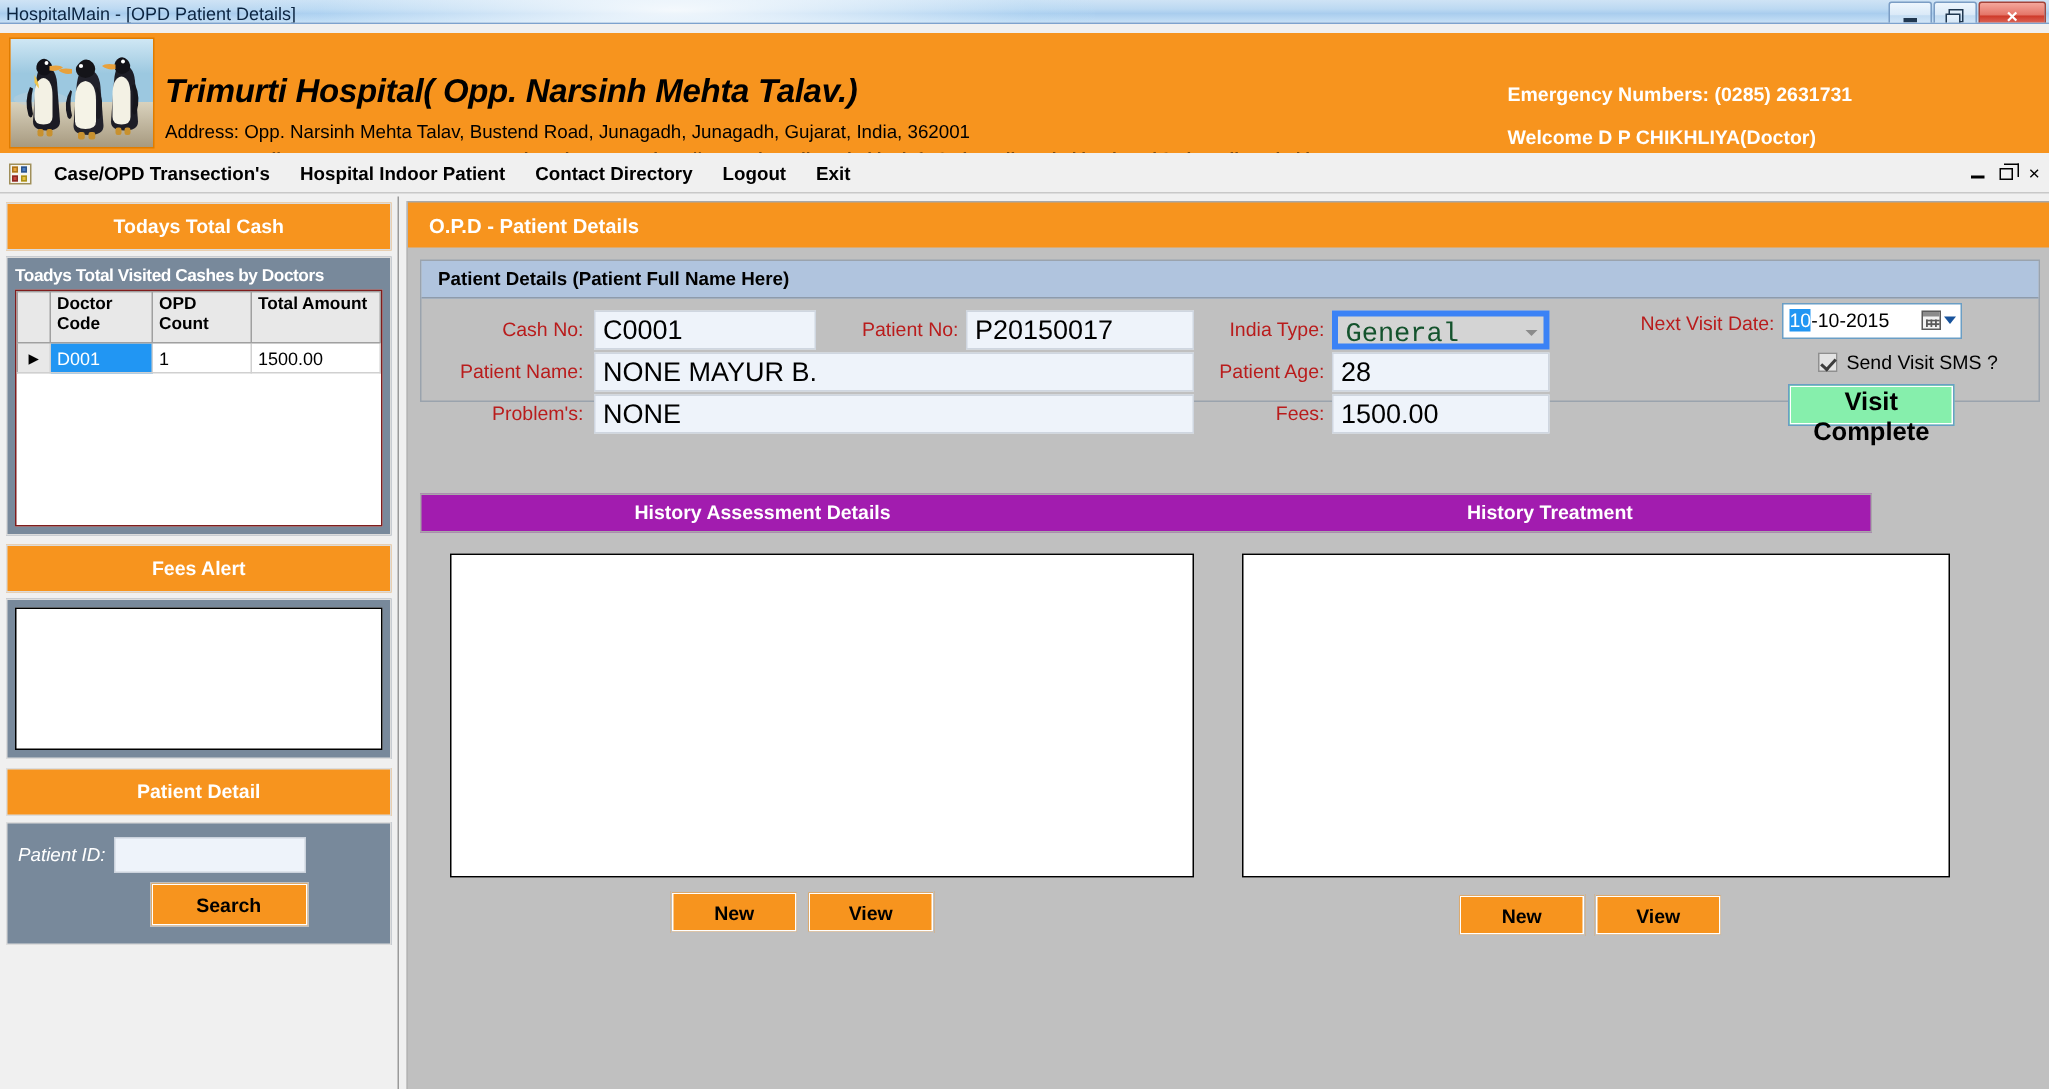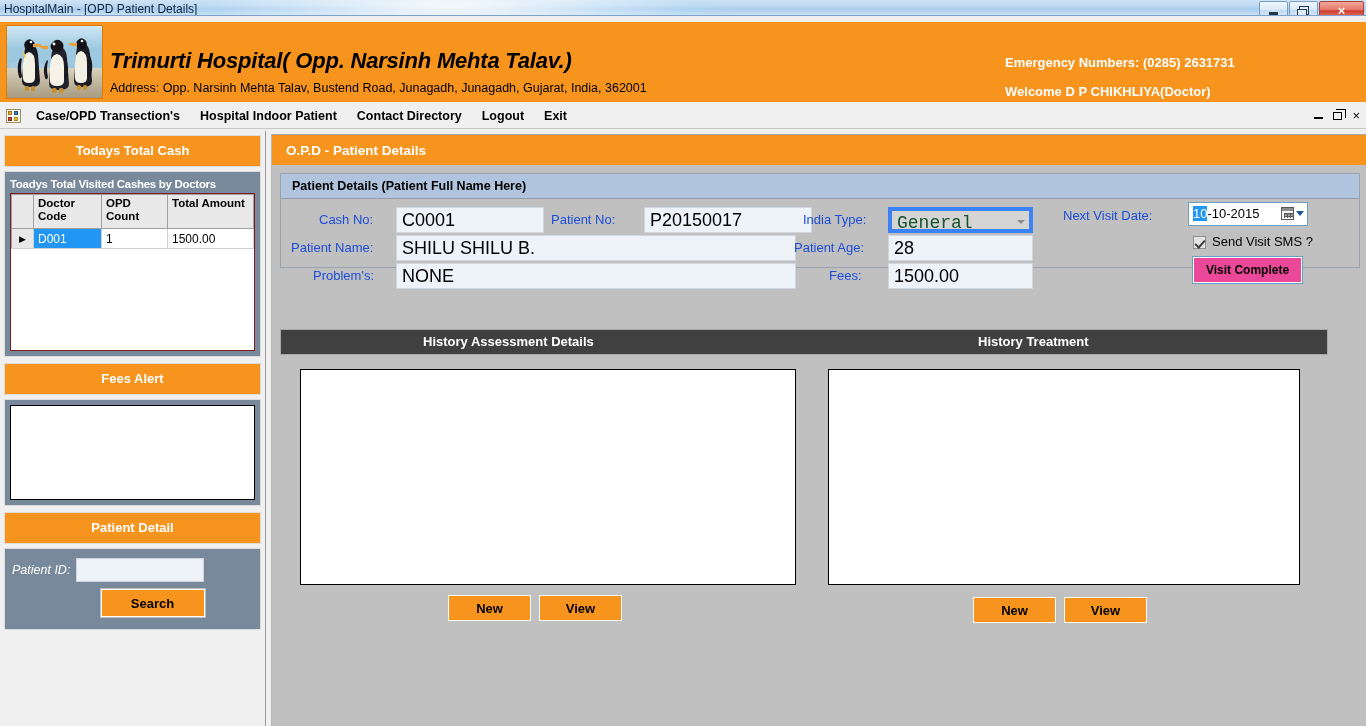--- a/index.html
+++ b/index.html
@@ -186,22 +186,22 @@
     position: absolute; left: 8px; top: 39px; width: 1080px; height: 95px;
     background: #c0c0c0; border: 1px solid #9aa3ad;
   }
   .gb-head {
     position: absolute; left: 0; top: 0; width: 1078px; height: 25px;
     background: #b0c4de; border-bottom: 1px solid #8e9bab;
     font-size: 12.5px; font-weight: bold; color: #000;
     line-height: 25px; padding-left: 11px;
   }
   .fld-label {
-    position: absolute; font-size: 13px; color: #1d4ed8;
-    text-align: left; white-space: nowrap; line-height: 20px;
+    position: absolute; font-size: 13px; color: #b91c1c;
+    text-align: right; white-space: nowrap; line-height: 20px;
   }
   .fld {
     position: absolute; background: #eef3fa; border: 1px solid #cfd6e0;
     font-size: 18px; color: #000; line-height: 24px;
     padding-left: 5px; height: 26px; overflow: hidden; white-space: nowrap;
   }
   .fld.disabled {
     background: #d4d4d4; border: 4px solid #3b82f6; color: #14532d; font-family: Liberation Mono, monospace;
   }
   .combo-arrow {
@@ -228,43 +228,43 @@
     content:""; position:absolute; left:2px; top:5px; width:9px; height:5px;
     background:
       linear-gradient(to right, #5a5a5a 1.5px, transparent 1.5px) 0 0/3px 100%,
       linear-gradient(to bottom, #5a5a5a 1.5px, transparent 1.5px) 0 0/100% 2.5px;
   }
   .cal-arrow {
     width: 0; height: 0;
     border-left: 4px solid transparent; border-right: 4px solid transparent;
     border-top: 5px solid #18539c;
   }
-  .chk-row { position: absolute; display: flex; align-items: flex-end; gap: 6px; }
+  .chk-row { position: absolute; display: flex; align-items: center; gap: 6px; margin-left: 19px; }
   .chk {
     width: 13px; height: 13px; background: #e3e3e3;
     border: 1px solid #8f8f8f; position: relative;
   }
   .chk.checked:after {
     content: "";
     position: absolute; left: 3px; top: 1px;
     width: 4px; height: 8px;
     border: solid #3c3c3c; border-width: 0 2px 2px 0;
     transform: rotate(42deg);
   }
   .chk-label { font-size: 13px; color: #000; white-space: nowrap; }
   .btn-visit {
     position: absolute; width: 111px; height: 28px;
-    background: #ec4899; border: 1px solid #6a9ec5;
+    background: #86efac; border: 1px solid #6a9ec5;
     box-shadow: 0 0 0 1px #ffffff inset;
-    font-size: 12px; font-weight: bold; color: #000;
+    font-size: 17px; font-weight: bold; color: #000;
   }
 
   .hist-bar {
-    position: absolute; left: 8px; top: 195px; width: 1048px; height: 26px;
-    background: #404040; border: 1px solid #a8a8a8;
+    position: absolute; left: 8px; top: 195px; width: 968px; height: 26px;
+    background: #a21caf; border: 1px solid #a8a8a8;
   }
   .hist-bar span {
     position: absolute; top: 0; line-height: 24px;
     font-size: 13px; font-weight: bold; color: #ffffff; white-space: nowrap;
   }
   .hist-box {
     position: absolute; background: #ffffff; border: 1px solid #000000;
     top: 235px; height: 216px;
   }
   .btn-sm {
@@ -430,30 +430,30 @@
 
     <div class="opd-title">O.P.D - Patient Details</div>
 
     <div class="gb">
       <div class="gb-head">Patient Details (Patient Full Name Here)</div>
 
       <span class="fld-label" style="left:38px; top:36px; width:70px;">Cash No:</span>
       <div class="fld" style="left:115px; top:33px; width:148px;">C0001</div>
 
       <span class="fld-label" style="left:270px; top:36px; width:88px;">Patient No:</span>
-      <div class="fld" style="left:363px; top:33px; width:168px;">P20150017</div>
+      <div class="fld" style="left:363px; top:33px; width:152px;">P20150017</div>
 
       <span class="fld-label" style="left:522px; top:36px; width:80px;">India Type:</span>
       <div class="fld disabled" style="left:607px; top:33px; width:145px;">
         <span>General</span>
         <span class="combo-arrow"></span>
       </div>
 
       <span class="fld-label" style="left:10px; top:64px; width:98px;">Patient Name:</span>
-      <div class="fld" style="left:115px; top:61px; width:400px;">SHILU SHILU B.</div>
+      <div class="fld" style="left:115px; top:61px; width:400px;">NONE MAYUR B.</div>
 
       <span class="fld-label" style="left:513px; top:64px; width:89px;">Patient Age:</span>
       <div class="fld" style="left:607px; top:61px; width:145px;">28</div>
 
       <span class="fld-label" style="left:32px; top:92px; width:76px;">Problem's:</span>
       <div class="fld" style="left:115px; top:89px; width:400px;">NONE</div>
 
       <span class="fld-label" style="left:548px; top:92px; width:54px;">Fees:</span>
       <div class="fld" style="left:607px; top:89px; width:145px;">1500.00</div>
 

